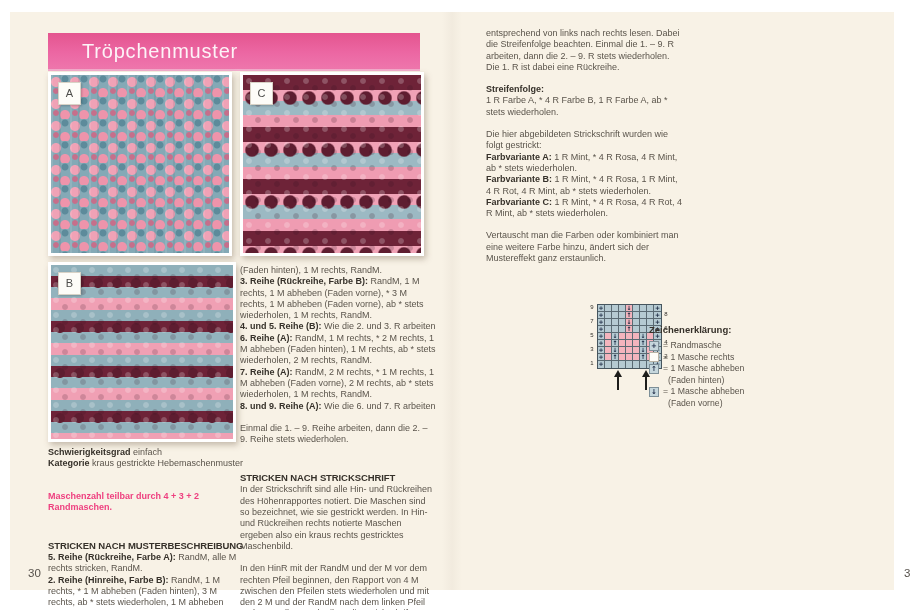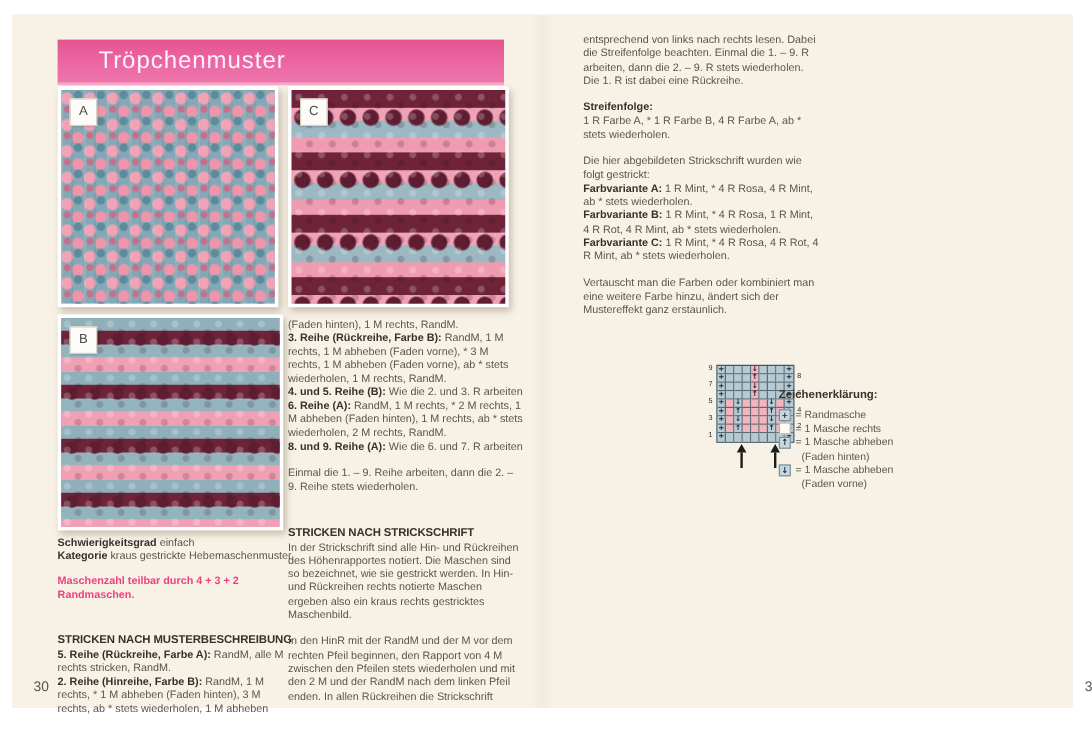--- a/index.html
+++ b/index.html
@@ -45,21 +45,21 @@
   .swatch-label{position:absolute;left:10px;top:10px;width:21px;height:21px;background:#fdfcf8;
                 border:1px solid #d8d2c6;color:#4c4c4a;font-size:11px;line-height:21px;
                 text-align:center;box-shadow:1px 1px 2px rgba(0,0,0,0.2);}
 
   
   .col{position:absolute;}
   .t{font-size:9px;line-height:11.3px;color:#5a544b;margin:0;}
   .t b{color:#36312a;}
   .gap{height:11px;}
   .sec-h{font-size:9.5px;font-weight:bold;color:#36312a;margin:27px 0 1px 0;letter-spacing:-0.1px;}
-  .pinknote{margin:9px 0 0 0;font-weight:bold;color:#ee3f7f;}
+  .pinknote{margin:21px 0 0 0;font-weight:bold;color:#ee3f7f;}
   .pagenum{position:absolute;font-size:11.5px;color:#55504a;}
 
   
   .chart-wrap{position:absolute;left:578px;top:290px;width:110px;height:105px;}
   .grid{position:absolute;left:9px;top:2px;display:grid;grid-template-columns:repeat(9,7px);
         grid-auto-rows:7px;border:1px solid #46555e;width:63px;background:#b5cad2;}
   .cell{box-sizing:border-box;border-right:1px solid #5a6a73;border-bottom:1px solid #5a6a73;
         font-size:6px;line-height:6px;text-align:center;color:#121f3a;font-weight:bold;
         font-family:"DejaVu Sans",sans-serif;}
   .cell:nth-child(9n){border-right:none;}
@@ -115,36 +115,37 @@
     <h3 class="sec-h">STRICKEN NACH MUSTERBESCHREIBUNG</h3>
     <p class="t"><b>5. Reihe (Rückreihe, Farbe A):</b> <span>RandM, alle M rechts stricken, RandM.</span></p>
     <p class="t"><b>2. Reihe (Hinreihe, Farbe B):</b> <span>RandM, 1 M rechts, * 1 M abheben (Faden hinten), 3 M rechts, ab * stets wiederholen, 1 M abheben</span></p>
   </div>
 
   <div class="col" style="left:230px;top:253px;width:196px;">
     <p class="t">(Faden hinten), 1 M rechts, RandM.</p>
     <p class="t"><b>3. Reihe (Rückreihe, Farbe B):</b> <span>RandM, 1 M rechts, 1 M abheben (Faden vorne), * 3 M rechts, 1 M abheben (Faden vorne), ab * stets wiederholen, 1 M rechts, RandM.</span></p>
     <p class="t"><b>4. und 5. Reihe (B):</b> <span>Wie die 2. und 3. R arbeiten</span></p>
     <p class="t"><b>6. Reihe (A):</b> <span>RandM, 1 M rechts, * 2 M rechts, 1 M abheben (Faden hinten), 1 M rechts, ab * stets wiederholen, 2 M rechts, RandM.</span></p>
+    <p class="t"><b>7. Reihe (A):</b> <span>RandM, 2 M rechts, * 1 M rechts, 1 M abheben (Faden vorne), 2 M rechts, ab * stets wiederholen, 1 M rechts, RandM.</span></p>
     <p class="t"><b>8. und 9. Reihe (A):</b> <span>Wie die 6. und 7. R arbeiten</span></p>
     <div class="gap"></div>
     <p class="t">Einmal die 1. – 9. Reihe arbeiten, dann die 2. – 9. Reihe stets wiederholen.</p>
     <h3 class="sec-h">STRICKEN NACH STRICKSCHRIFT</h3>
     <p class="t">In der Strickschrift sind alle Hin- und Rückreihen des Höhenrapportes notiert. Die Maschen sind so bezeichnet, wie sie gestrickt werden. In Hin- und Rückreihen rechts notierte Maschen ergeben also ein kraus rechts gestricktes Maschenbild.</p>
     <div class="gap"></div>
     <p class="t">In den HinR mit der RandM und der M vor dem rechten Pfeil beginnen, den Rapport von 4 M zwischen den Pfeilen stets wiederholen und mit den 2 M und der RandM nach dem linken Pfeil enden. In allen Rückreihen die Strickschrift</p>
   </div>
 
   <span class="pagenum" style="left:18px;top:555px;">30</span>
 
   <div class="col" style="left:476px;top:16px;width:197px;">
     <p class="t">entsprechend von links nach rechts lesen. Dabei die Streifenfolge beachten. Einmal die 1. – 9. R arbeiten, dann die 2. – 9. R stets wiederholen. Die 1. R ist dabei eine Rückreihe.</p>
     <div class="gap"></div>
     <p class="t"><b>Streifenfolge:</b></p>
-    <p class="t">1 R Farbe A, * 1 R Farbe B, 4 R Farbe A, ab * stets wiederholen.</p>
+    <p class="t">1 R Farbe A, * 4 R Farbe B, 1 R Farbe A, ab * stets wiederholen.</p>
     <div class="gap"></div>
     <p class="t">Die hier abgebildeten Strickschrift wurden wie folgt gestrickt:</p>
     <p class="t"><b>Farbvariante A:</b> <span>1 R Mint, * 4 R Rosa, 4 R Mint, ab * stets wiederholen.</span></p>
     <p class="t"><b>Farbvariante B:</b> <span>1 R Mint, * 4 R Rosa, 1 R Mint, 4 R Rot, 4 R Mint, ab * stets wiederholen.</span></p>
     <p class="t"><b>Farbvariante C:</b> <span>1 R Mint, * 4 R Rosa, 4 R Rot, 4 R Mint, ab * stets wiederholen.</span></p>
     <div class="gap"></div>
     <p class="t">Vertauscht man die Farben oder kombiniert man eine weitere Farbe hinzu, ändert sich der Mustereffekt ganz erstaunlich.</p>
   </div>
 
   <div class="chart-wrap">

